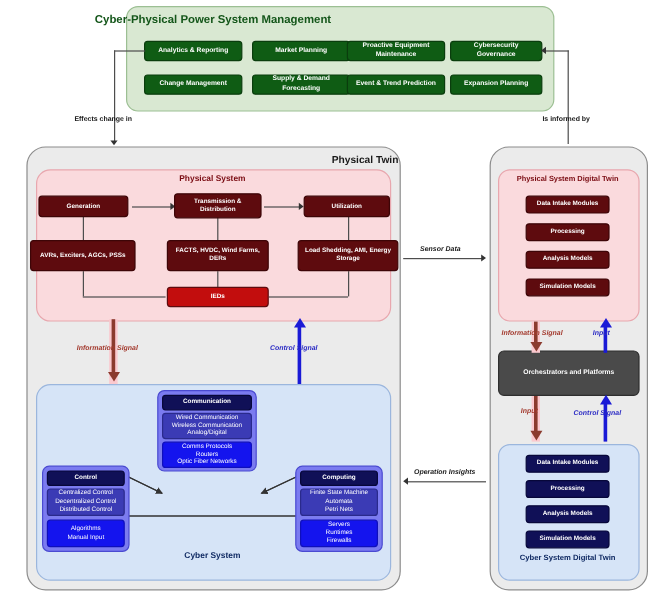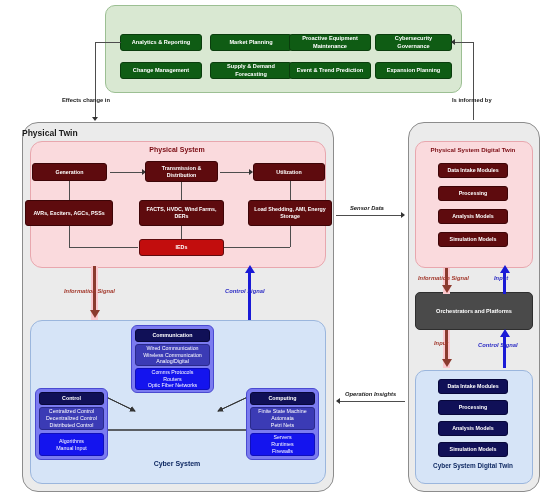--- a/index.html
+++ b/index.html
@@ -44,21 +44,21 @@
 
   
   #ptwin{
     left:22px;top:122px;width:310px;height:368px;
     background:#ebebeb;
     border:1px solid #8c8c8c;
     border-radius:16px;
   }
   #ptwin-title{
     left:22px;top:128px;width:310px;
-    font-size:8.5px;font-weight:bold;color:#1a1a1a;text-align:left;
+    font-size:8.5px;font-weight:bold;color:#1a1a1a;text-align:right;
   }
 
   
   #psys{
     left:30px;top:141px;width:294px;height:125px;
     background:#fadadd;
     border:1px solid #e8a7ae;
     border-radius:12px;
   }
   #psys-title{
@@ -218,20 +218,21 @@
   .lbl-blue{color:#2b2bc4;font-size:5.8px;font-weight:bold;font-style:italic;white-space:nowrap;}
   .lbl-dark{color:#1a1a1a;font-size:5.8px;font-weight:bold;white-space:nowrap;}
   .lbl-dark-i{color:#1a1a1a;font-size:5.8px;font-weight:bold;font-style:italic;white-space:nowrap;}
 </style>
 </head>
 <body>
 
 <div id="canvas">
 
   <div class="abs" id="mgmt"></div>
+  <div class="abs" id="mgmt-title">Cyber-Physical Power System Management</div>
 
   <div class="abs green-box ctr" style="left:120px;top:34px;width:82px;height:17px;">
     <span>Analytics &amp; Reporting</span>
   </div>
   <div class="abs green-box ctr" style="left:210px;top:34px;width:82px;height:17px;">
     <span>Market Planning</span>
   </div>
   <div class="abs green-box ctr" style="left:289px;top:34px;width:82px;height:17px;">
     <span>Proactive Equipment Maintenance</span>
   </div>

